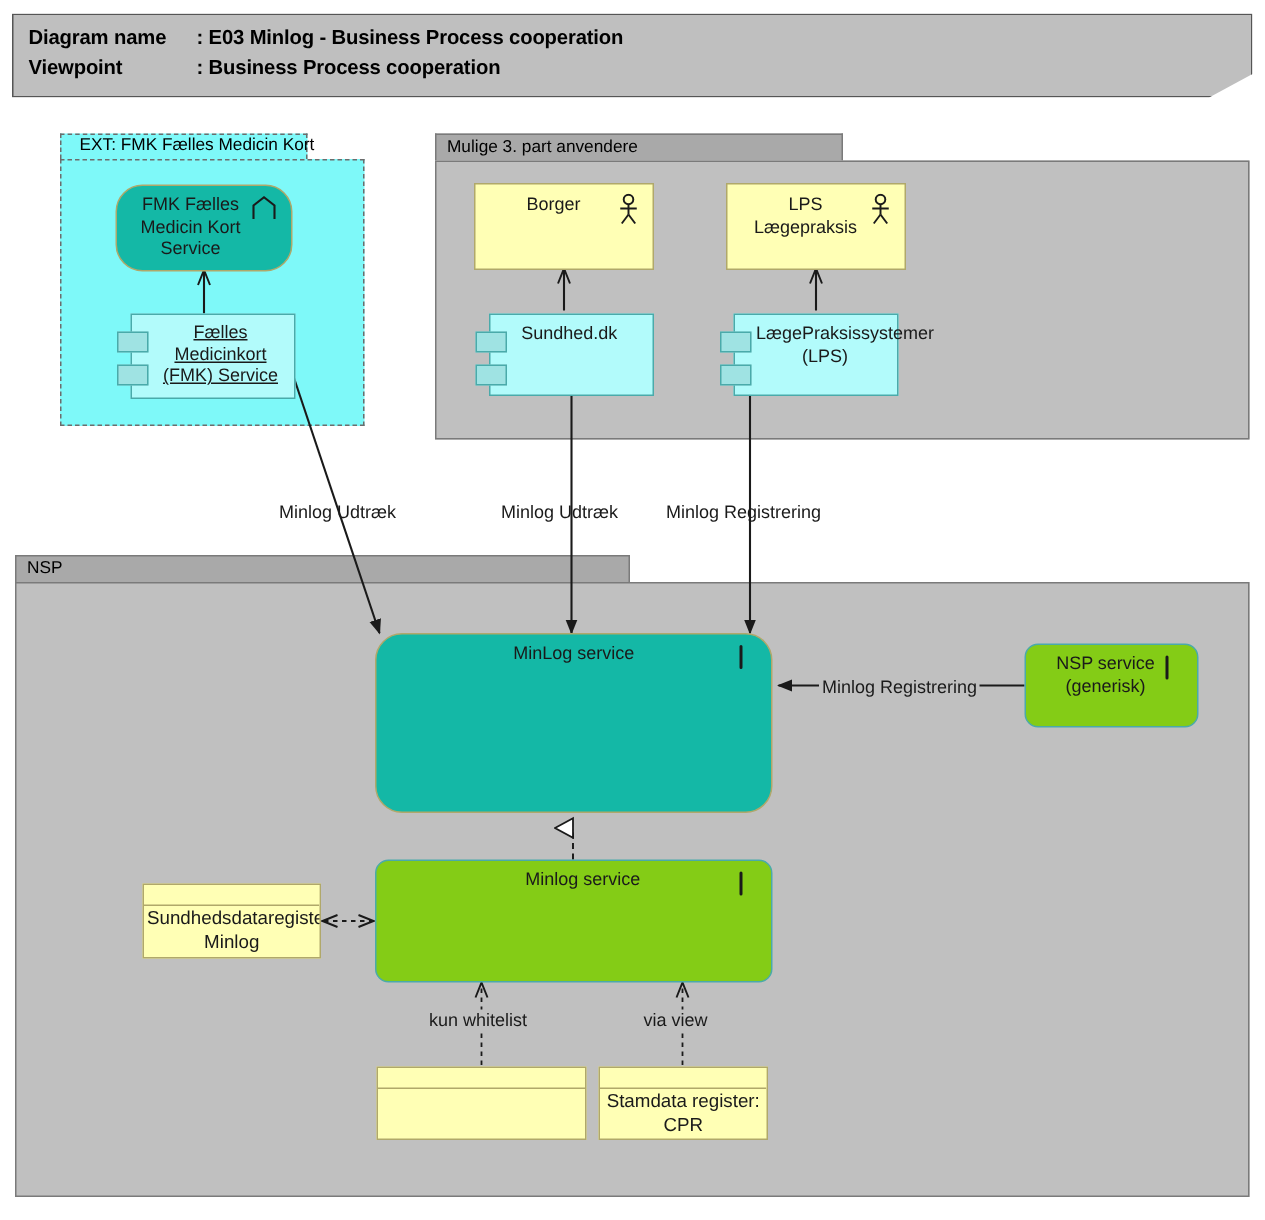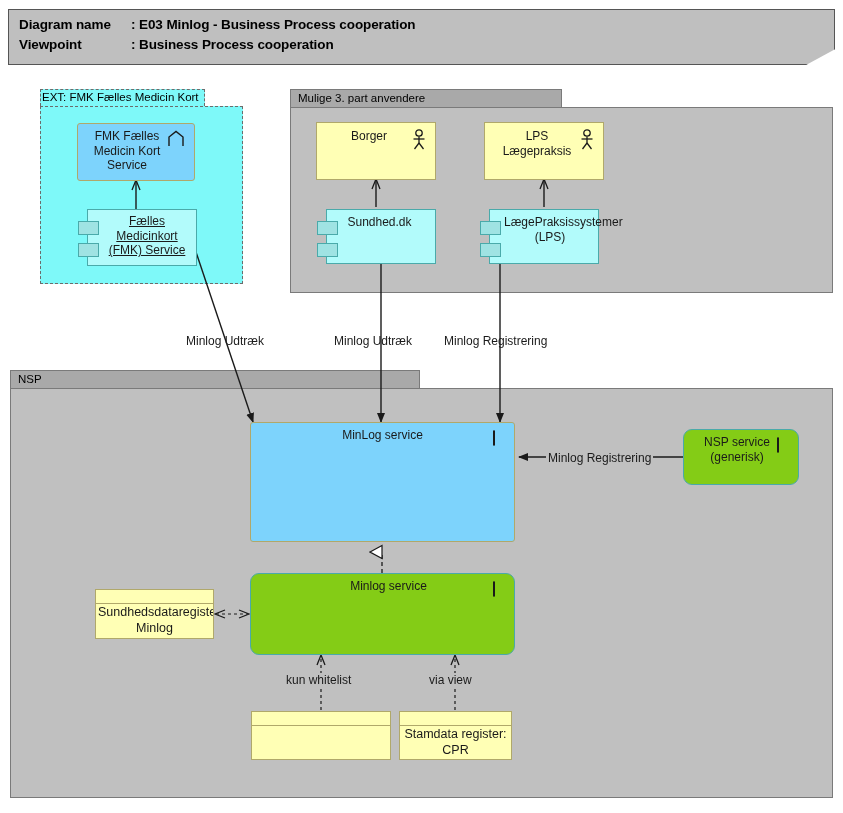--- a/index.html
+++ b/index.html
@@ -66,21 +66,21 @@
   
   .fmk-tab {
     position: absolute;
     left: 40px; top: 89px;
     width: 165px; height: 17px;
     background: #7ef9f9;
     border: 1px dashed #6c6c6c;
     border-bottom: none;
     box-sizing: border-box;
     font-size: 11.5px;
-    padding: 1px 0 0 1px;
+    padding: 1px 0 0 12px;
     white-space: nowrap;
     color: #000;
   }
   .fmk-body {
     position: absolute;
     left: 40px; top: 106px;
     width: 203px; height: 178px;
     background: #7ef9f9;
     border: 1px dashed #6c6c6c;
     box-sizing: border-box;
@@ -95,23 +95,23 @@
     text-align: center;
     line-height: 1.22;
   }
   .node .label {
     display: block;
     padding-top: 4px;
   }
 
   
   .svc-yellow {
-    background: #7dd3fc;
+    background: #14b8a6;
     border: 1px solid #b0a86a;
-    border-radius: 3px;
+    border-radius: 18px;
   }
   
   .svc-cyan {
     background: #84cc16;
     border: 1px solid #4aaaaa;
     border-radius: 9px;
     padding-left: 12px;
   }
   
   .rect-yellow {

